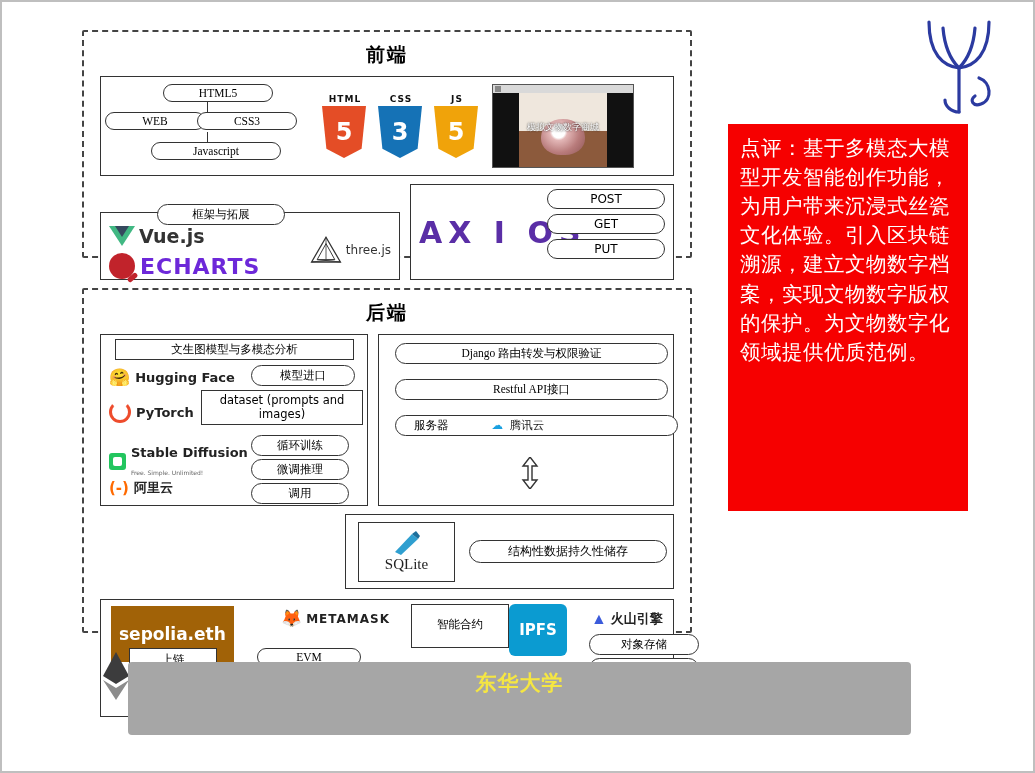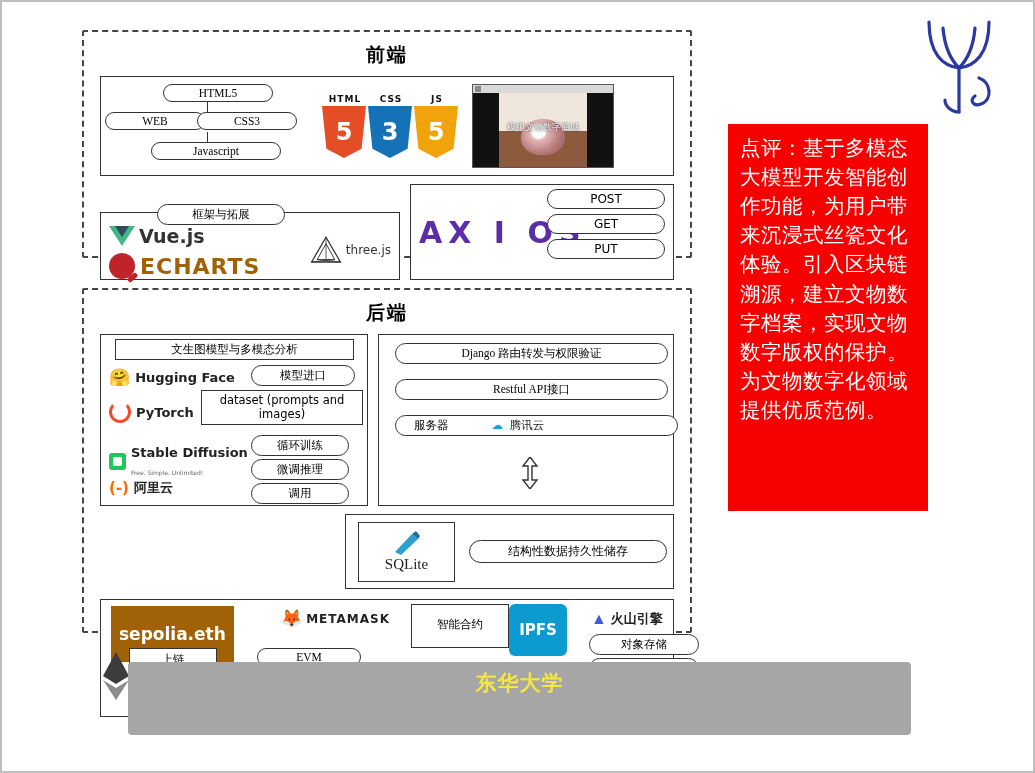--- a/index.html
+++ b/index.html
@@ -106,21 +106,21 @@
   .p-web   { left: 4px;  top: 32px; width: 82px; }
   .p-css3  { left: 96px; top: 32px; width: 82px; }
   .p-js    { left: 50px; top: 62px; width: 112px; }
   .connector {
     position: absolute;
     background: #333;
     height: 1.4px;
   }
 
   
-  .badges { display: flex; align-items: flex-end; margin-left: 6px; }
+  .badges { display: flex; gap: 10px; align-items: flex-end; margin-left: 6px; }
   .badge { width: 46px; text-align: center; }
   .badge .cap {
     font-size: 9px; font-weight: bold; color: #111; letter-spacing: 1px;
     margin-bottom: 2px; font-family: "DejaVu Sans", sans-serif;
   }
   .shield {
     width: 44px; height: 52px; position: relative; color: #fff;
     font-weight: bold; font-size: 24px; line-height: 52px; text-align: center;
     font-family: "DejaVu Sans", sans-serif;
     clip-path: polygon(0 0, 100% 0, 90% 82%, 50% 100%, 10% 82%);
@@ -170,21 +170,21 @@
   .three-text{ font-size:12px; color:#333; font-family:"DejaVu Sans", sans-serif; }
 
   .echarts { display:flex; align-items:center; gap:5px; margin-top:6px; }
   .echarts-dot {
     width:26px;height:26px;border-radius:50%;background:#c1232b;position:relative;
   }
   .echarts-dot::after{
     content:""; position:absolute; right:-3px; bottom:-1px; width:11px;height:5px;
     background:#c1232b; transform:rotate(-40deg); border-radius:2px;
   }
-  .echarts-text{ font-size:22px; font-weight:bold; color:#a16207; letter-spacing:1px; font-family:"DejaVu Sans", sans-serif;}
+  .echarts-text{ font-size:22px; font-weight:bold; color:#6d28d9; letter-spacing:1px; font-family:"DejaVu Sans", sans-serif;}
 
   .axios-text {
     font-size:30px; font-weight:bold; color:#5a2ea6; letter-spacing:6px;
     font-family:"DejaVu Sans", sans-serif;
   }
   .verbs { position:absolute; right:8px; top:4px; display:flex; flex-direction:column; gap:5px; }
   .verbs .pill { width:100px; font-family:"DejaVu Sans", sans-serif; font-size:12px;margin-left:36px; }
 
   
   .red-arrow {
@@ -235,21 +235,21 @@
   .infura-txt{ font-size:17px;font-weight:bold;color:#222;letter-spacing:1px;font-family:"DejaVu Sans",sans-serif;}
   .volc { display:flex; align-items:center; gap:4px;}
   .volc-mark{ color:#3b5bdb; font-size:16px;}
   .volc-txt{ font-size:13px; font-weight:bold; color:#222; font-family:"DejaVu Sans", sans-serif;}
 
   
   .comment {
     position: absolute;
     left: 726px;
     top: 122px;
-    width: 200px;
+    width: 240px;
     height: 387px;
     background: #f60000;
     color: #ffffff;
     font-family: "DejaVu Sans", sans-serif;
     font-size: 20.5px;
     line-height: 1.42;
     padding: 10px 10px 0 12px;
     box-sizing: border-box;
     letter-spacing: 0.5px;
   }

